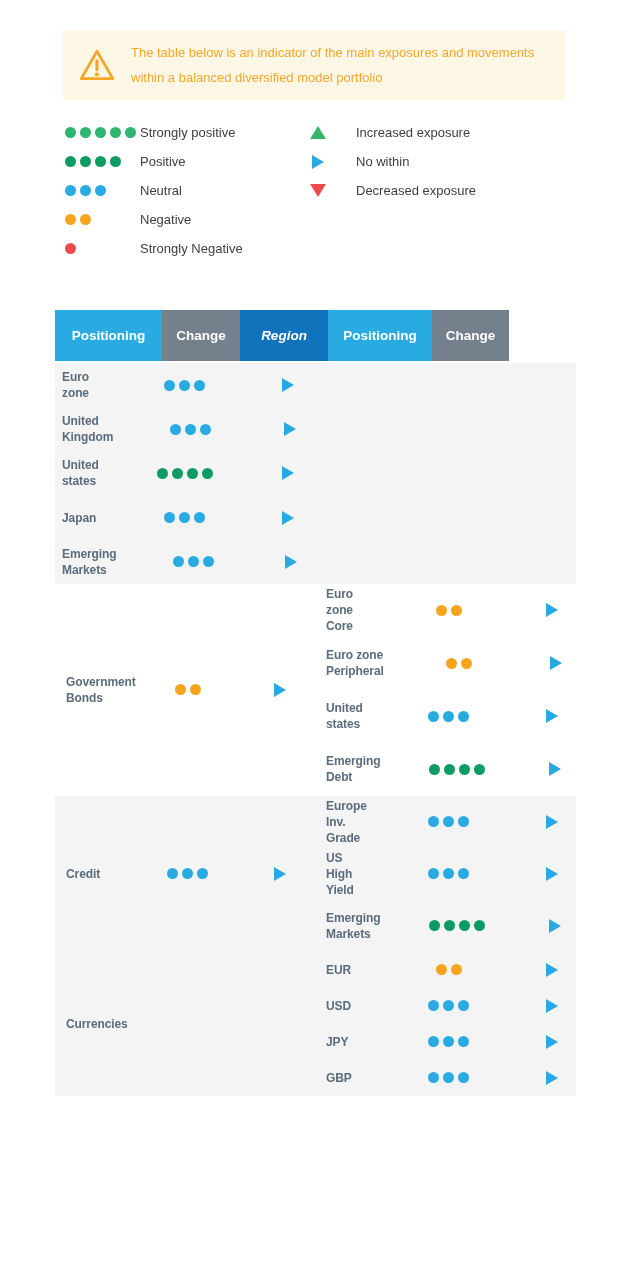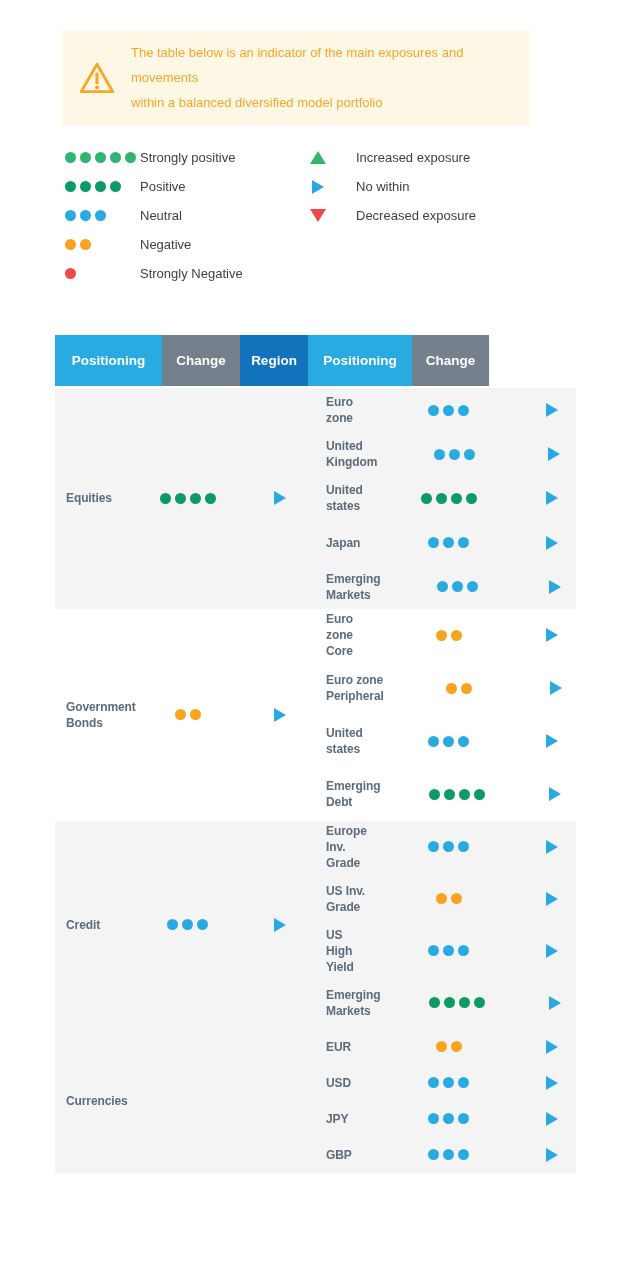--- a/index.html
+++ b/index.html
@@ -6,21 +6,21 @@
   html, body { background: #ffffff; }
   body {
     width: 636px; min-height: 1285px;
     font-family: "Liberation Sans", sans-serif;
     position: relative;
   }
 
   
   .warning {
     margin: 30px 0 0 63px;
-    width: 466px; min-height: 67px;
+    width: 502px; min-height: 67px;
     background: var(--c-warning_bg);
     display: flex; 
     padding: 10px 14px 10px 0;
   }
   .warning .icon-wrap {
     width: 68px; flex: 0 0 68px;
     display: flex; justify-content: center; align-items: center;
     color: var(--c-warning_orange);
   }
   .warning .msg {
@@ -53,21 +53,21 @@
     color: #fff; font-weight: 700; font-size: 13.5px;
     display: flex; align-items: center; justify-content: center;
     line-height: 17px;
   }
   .th.dark  { background: var(--c-header_dark_blue); }
   .th.light { background: var(--c-header_light_blue); }
   .th.gray  { background: var(--c-header_gray); }
   .th-asset span { width: 50px; text-align: left; }
 
   .w1 { width: 79px; }  .w2 { width: 107px; } .w3 { width: 78px; }
-  .w4 { width: 68px; }  .w5 { width: 104px; } .w6 { width: 77px; }
+  .w4 { width: 88px; font-style: italic; }  .w5 { width: 104px; } .w6 { width: 77px; }
 
   .sec { display: flex; }
   .sec.gray { background: var(--c-section_gray); }
   .sec-equities { margin-top: 2px; }
   .asset { width: 264px; display: flex; align-items: center; }
   .a-label { width: 79px; padding-left: 11px; }
   .a-dots { width: 107px; display: flex; justify-content: center; }
   .a-change { width: 78px; display: flex; justify-content: center; }
   .regions { width: 257px; display: flex; flex-direction: column; justify-content: center; }
   .rrow { display: flex; align-items: center; height: var(--rowh, 44px); gap: 48px; }
@@ -176,34 +176,20 @@
       </div>
     <div class="th light w5">
         <span>Positioning</span>
       </div>
     <div class="th gray w6">
         <span>Change</span>
       </div>
   </div>
 
   <div class="sec gray sec-equities" style="--rowh:44.2px">
-    <div class="asset">
-      <div class="a-label lbl">Equities</div>
-      <div class="a-dots">
-          <span class="dots">
-            <span class="dot" style="background: rgb(12, 155, 98);"></span>
-            <span class="dot" style="background: rgb(12, 155, 98);"></span>
-            <span class="dot" style="background: rgb(12, 155, 98);"></span>
-            <span class="dot" style="background: rgb(12, 155, 98);"></span>
-          </span>
-        </div>
-      <div class="a-change">
-          <span class="tri tri-right" style="--tri-color: #29A9E1;"></span>
-        </div>
-    </div>
     <div class="regions">
       <div class="rrow">
         <div class="r-label lbl">Euro zone</div>
         <div class="r-dots">
             <span class="dots">
               <span class="dot" style="background: rgb(41, 171, 226);"></span>
               <span class="dot" style="background: rgb(41, 171, 226);"></span>
               <span class="dot" style="background: rgb(41, 171, 226);"></span>
             </span>
           </div>
@@ -357,32 +343,20 @@
               <span class="dot" style="background: rgb(41, 171, 226);"></span>
               <span class="dot" style="background: rgb(41, 171, 226);"></span>
               <span class="dot" style="background: rgb(41, 171, 226);"></span>
             </span>
           </div>
         <div class="r-change">
             <span class="tri tri-right" style="--tri-color: #29A9E1;"></span>
           </div>
       </div>
       <div class="rrow">
-        <div class="r-label lbl">US Inv. Grade</div>
-        <div class="r-dots">
-            <span class="dots">
-              <span class="dot" style="background: rgb(249, 164, 30);"></span>
-              <span class="dot" style="background: rgb(249, 164, 30);"></span>
-            </span>
-          </div>
-        <div class="r-change">
-            <span class="tri tri-right" style="--tri-color: #29A9E1;"></span>
-          </div>
-      </div>
-      <div class="rrow">
         <div class="r-label lbl">US High Yield</div>
         <div class="r-dots">
             <span class="dots">
               <span class="dot" style="background: rgb(41, 171, 226);"></span>
               <span class="dot" style="background: rgb(41, 171, 226);"></span>
               <span class="dot" style="background: rgb(41, 171, 226);"></span>
             </span>
           </div>
         <div class="r-change">
             <span class="tri tri-right" style="--tri-color: #29A9E1;"></span>

